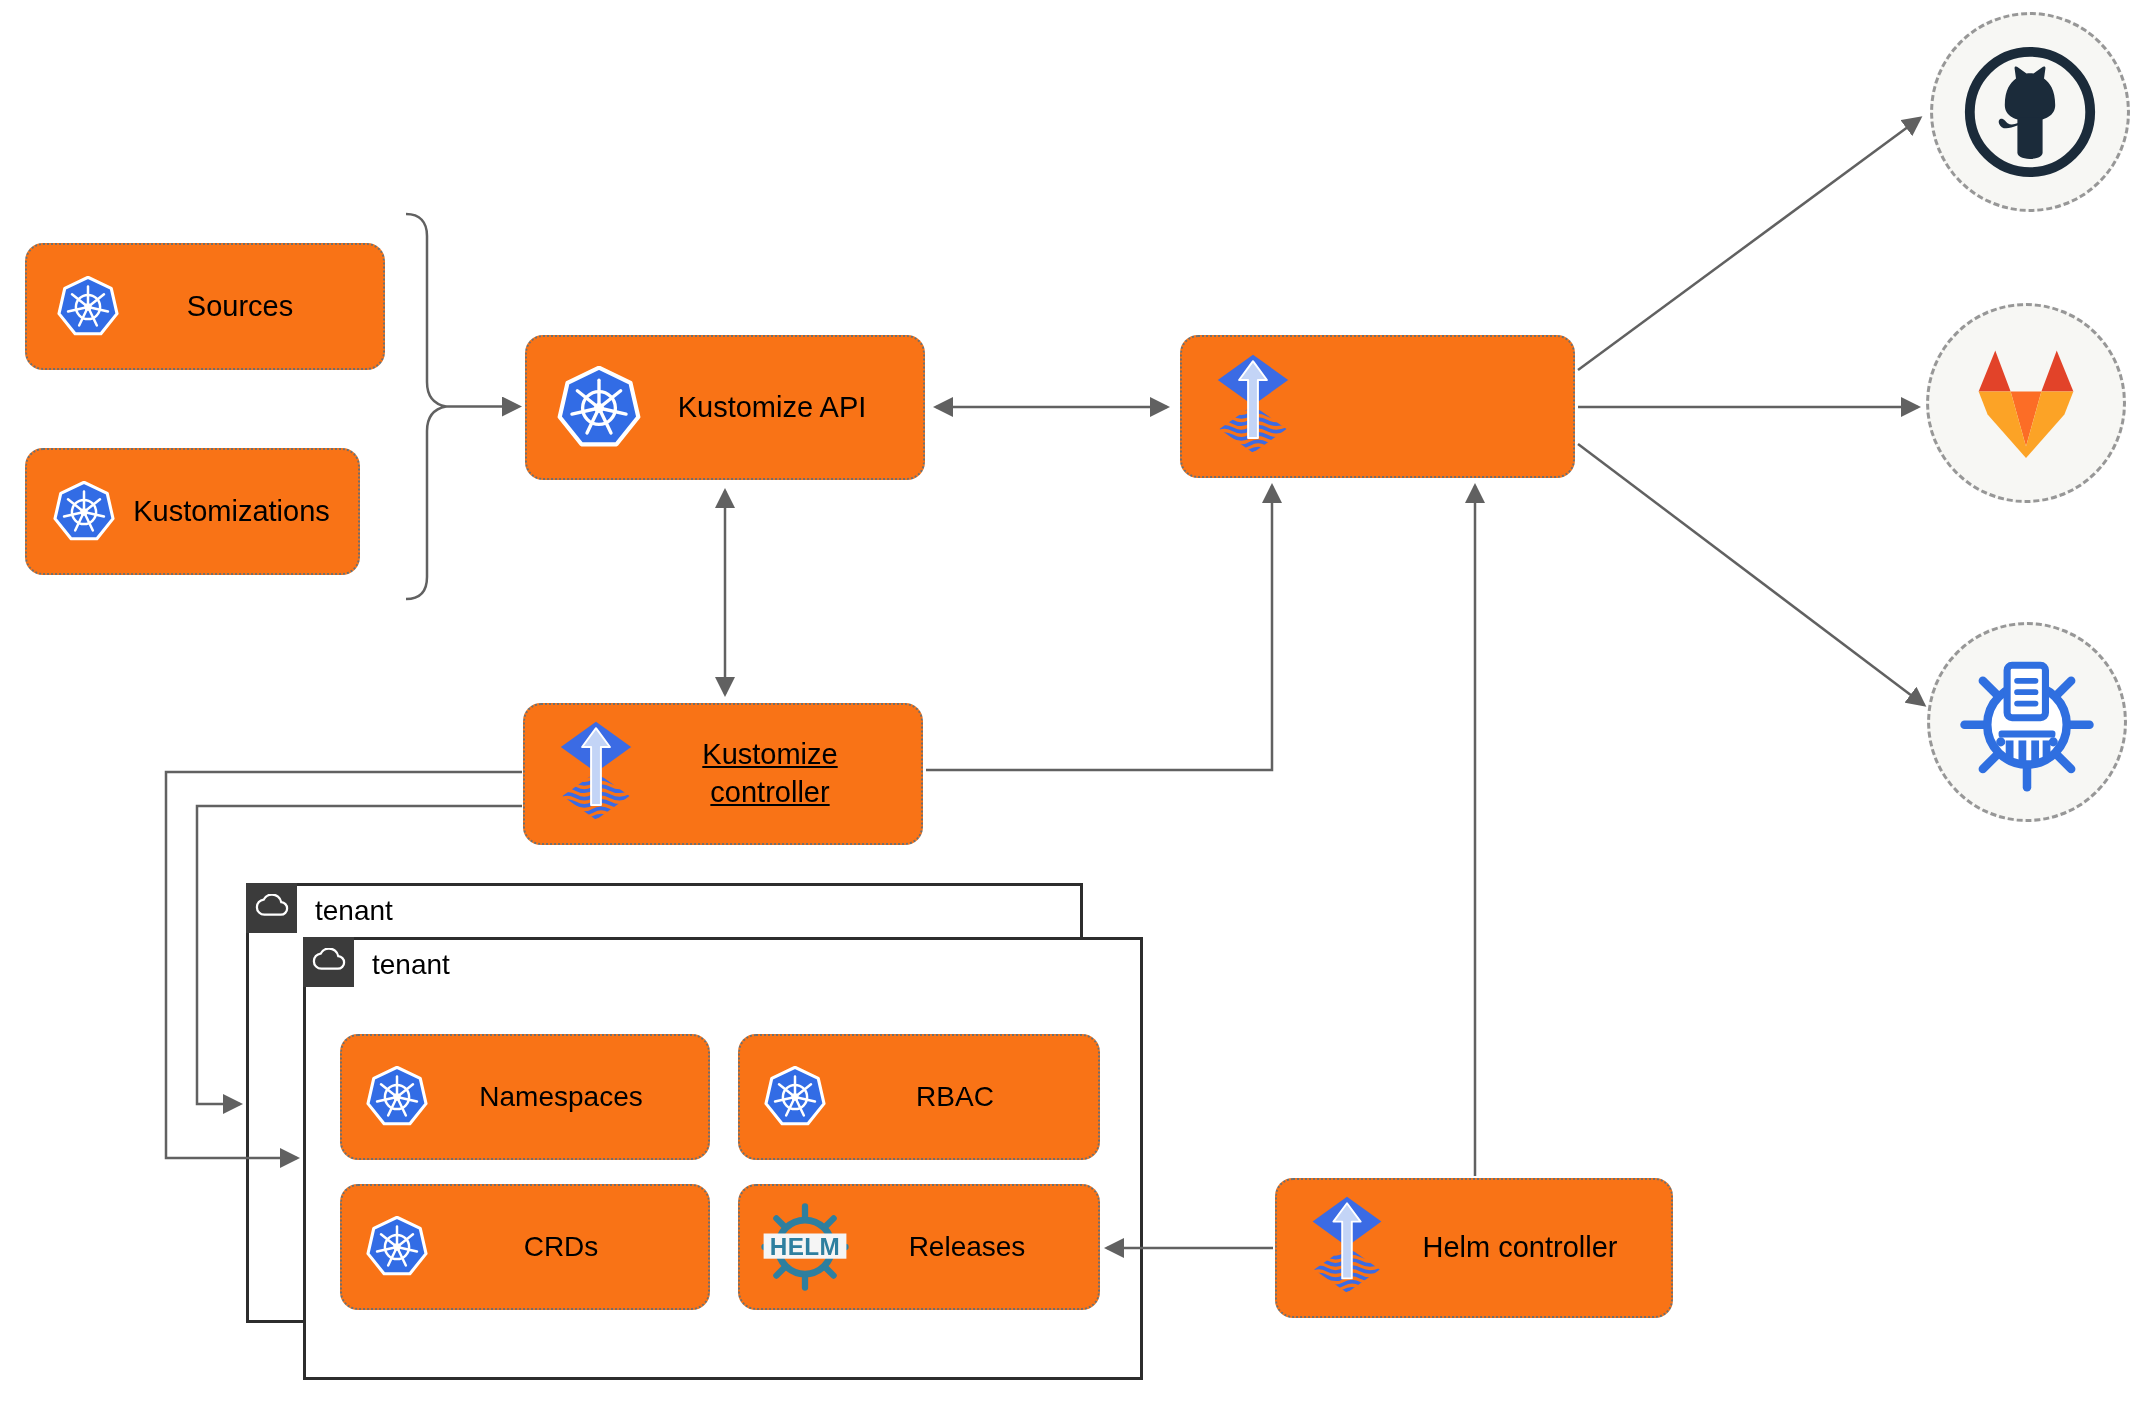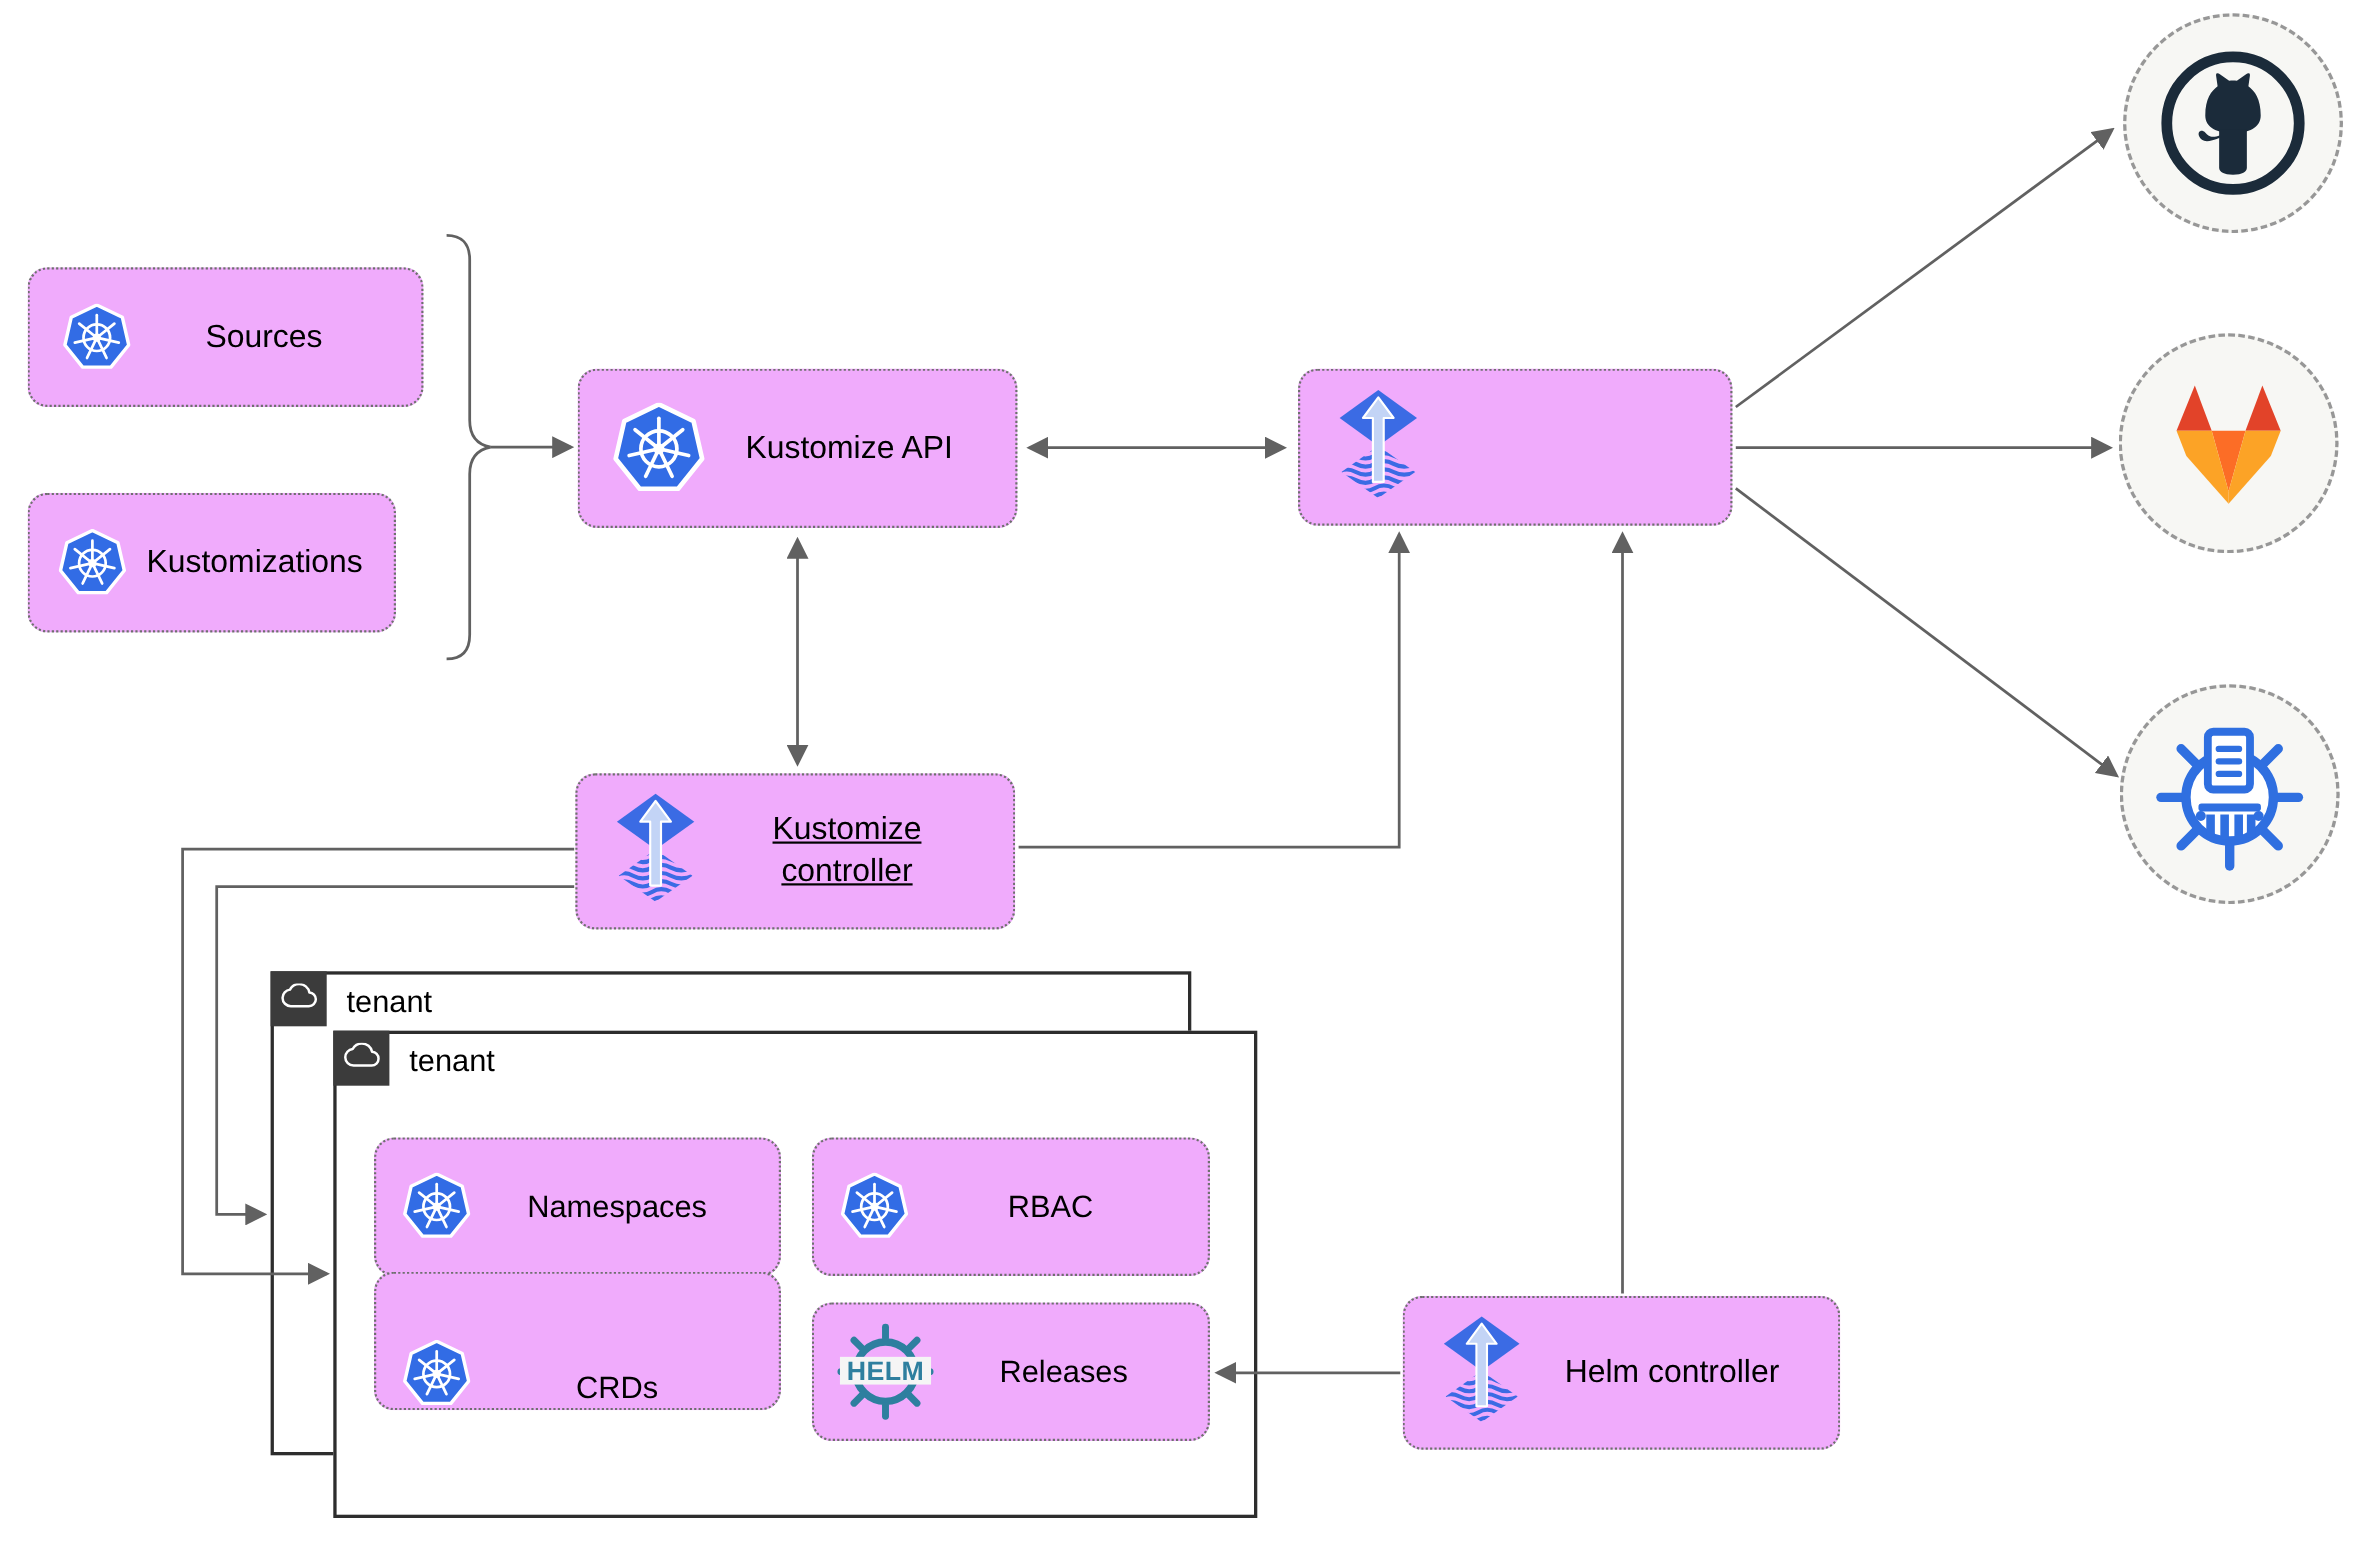--- a/index.html
+++ b/index.html
@@ -1,34 +1,34 @@
 <!DOCTYPE html>
 <html><head>
 <meta charset="utf-8">
 <style>
   html,body{margin:0;padding:0;background:#ffffff;}
   .canvas{position:relative;width:2144px;height:1407px;background:#fff;
     font-family:"Liberation Sans",sans-serif;overflow:hidden;}
 
   
-  .node{position:absolute;background:#f0abfc;border:2px dotted #6f6f6f;
+  .node{position:absolute;background:#f97316;border:2px dotted #6f6f6f;
     border-radius:18px;display:flex;align-items:center;z-index:3;box-sizing:border-box;}
   .node .icon{flex:0 0 auto;display:flex;align-items:center;justify-content:center;}
   .node .lbl{flex:1 1 auto;text-align:center;font-size:29px;color:#000;line-height:1.3;}
   .lbl-narrow{max-width:200px;margin:0 auto;}
 
   #n-sources        {left:25px;  top:243px; width:360px;height:127px;padding:0 22px 0 30px;}
   #n-kustomizations {left:25px;  top:448px; width:335px;height:127px;padding:0 10px 0 26px;}
   #n-k8s            {left:525px; top:335px; width:400px;height:145px;padding:0 20px 0 30px;}
   #n-sourcectl      {left:1180px;top:335px; width:395px;height:143px;padding:0 18px 0 30px;}
   #n-kustomizectl   {left:523px; top:703px; width:400px;height:142px;padding:0 18px 0 30px;text-decoration:underline;}
   #n-helmctl        {left:1275px;top:1178px;width:398px;height:140px;padding:0 18px 0 30px;}
   #n-namespaces     {left:340px; top:1034px;width:370px;height:126px;padding:0 14px 0 24px;justify-content:space-between;}
   #n-rbac           {left:738px; top:1034px;width:362px;height:126px;padding:0 14px 0 24px;}
-  #n-crds           {left:340px; top:1156px;width:370px;height:126px;padding:0 14px 0 24px;align-items:flex-end;}
+  #n-crds           {left:340px; top:1184px;width:370px;height:126px;padding:0 14px 0 24px;}
   #n-releases       {left:738px; top:1184px;width:362px;height:126px;padding:0 14px 0 20px;}
 
   
   .circle{position:absolute;width:200px;height:200px;border-radius:50%;
     border:3px dashed #979797;background:#f7f7f4;display:flex;align-items:center;
     justify-content:center;z-index:3;box-sizing:border-box;}
   #c-github  {left:1930px;top:12px;}
   #c-gitlab  {left:1926px;top:303px;}
   #c-registry{left:1927px;top:622px;}
 

